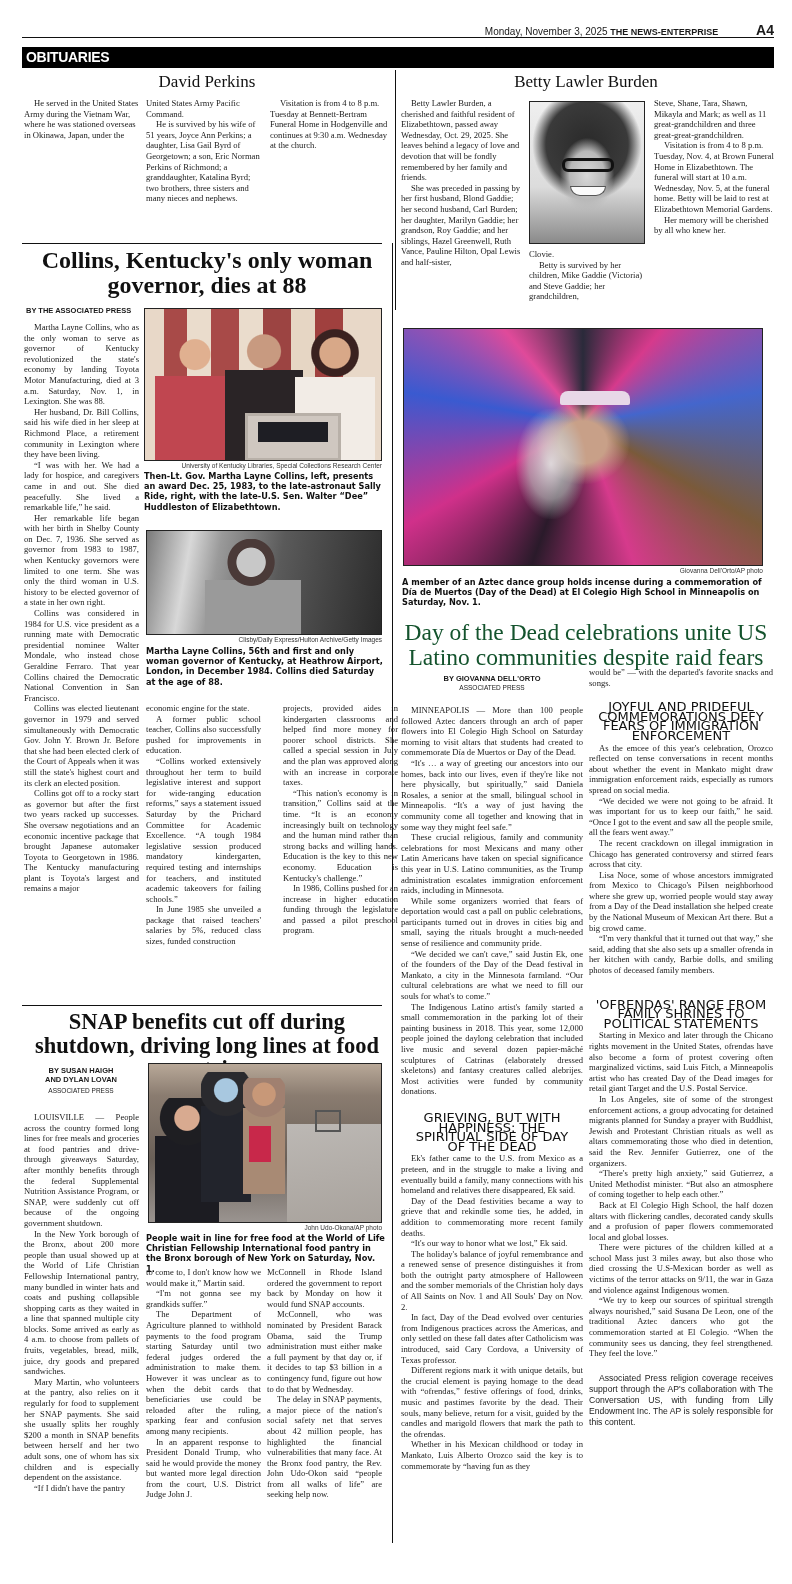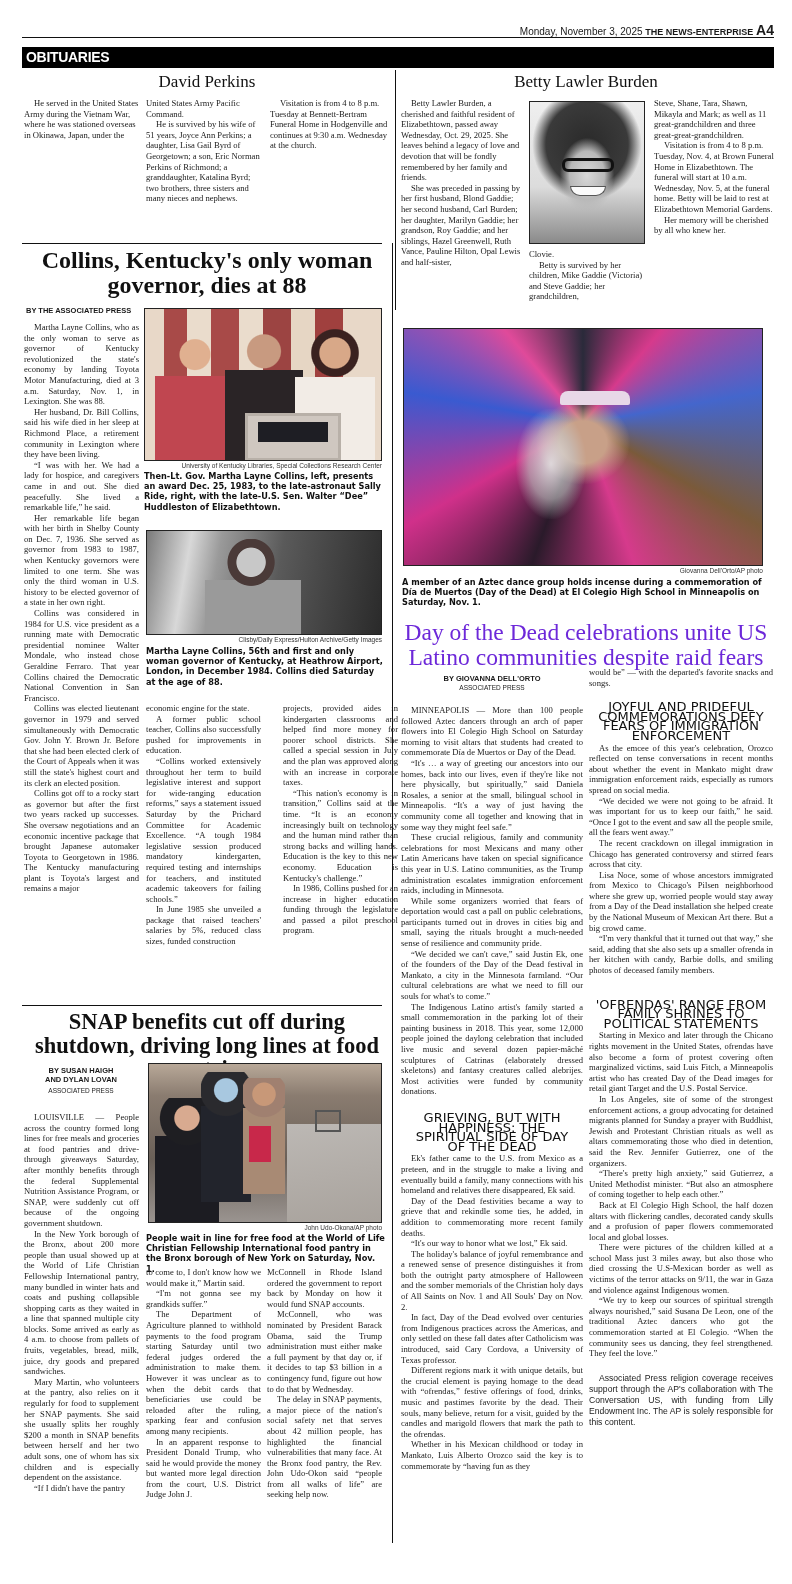--- a/index.html
+++ b/index.html
@@ -1,31 +1,31 @@
 <!DOCTYPE html>
 <html><head>
 <meta charset="utf-8">
 <style>
   * { box-sizing: border-box; margin: 0; padding: 0; }
   html, body { width: 792px; height: 1584px; background: #fff; overflow: hidden; }
   body { position: relative; font-family: "Liberation Serif", serif; color: #1a1a1a; }
   .abs { position: absolute; }
   .masthead { left: 22px; top: 18px; width: 752px; height: 20px; border-bottom: 1px solid #111; font-family: "Liberation Sans", sans-serif; font-size: 10px; text-align: right; padding-top: 4px; }
   .masthead .paper { font-weight: bold; font-size: 9px; }
-  .masthead .page { font-weight: bold; font-size: 14px; }
+  .masthead .page { font-weight: bold; font-size: 14px; margin-left: 35px; }
   .section-bar { left: 22px; top: 47px; width: 752px; height: 21px; background: #000; color: #fff; font-family: "Liberation Sans", sans-serif; font-weight: bold; font-size: 14px; letter-spacing: -0.3px; padding: 2px 0 0 4px; transform-origin: left; }
   .obit-name { font-family: "Liberation Serif", serif; font-size: 17px; text-align: center; color: #111; }
   .col { font-size: 8.6px; line-height: 10.6px; text-align: left; color: #1a1a1a; }
   .col p { text-indent: 10px; }
   .col p.noindent { text-indent: 0; }
   .justify { text-align: justify; }
   .vrule { width: 1px; background: #111; }
   .hrule { height: 1px; background: #111; }
   .headline { font-family: "Liberation Serif", serif; font-weight: bold; text-align: center; color: #111; line-height: 1.05; }
-  .headline-light { font-family: "Liberation Serif", serif; font-weight: normal; text-align: center; color: #6d28d9; line-height: 1.08; }
+  .headline-light { font-family: "Liberation Serif", serif; font-weight: normal; text-align: center; color: #14532d; line-height: 1.08; }
   .byline { font-family: "Liberation Sans", sans-serif; font-weight: bold; font-size: 7.5px; }
   .agency { font-family: "Liberation Sans", sans-serif; font-size: 6.5px; }
   .credit { font-family: "Liberation Sans", sans-serif; font-size: 6.5px; text-align: right; color: #333; }
   .caption { font-family: "DejaVu Sans", sans-serif; font-weight: bold; font-size: 8.2px; line-height: 10.2px; color: #111; }
   .subhead { font-family: "DejaVu Sans", sans-serif; font-weight: normal; font-size: 13px; line-height: 9.6px; text-align: center; color: #111; }
   .footnote { font-family: "Liberation Sans", sans-serif; font-size: 8.6px; line-height: 11px; color: #222; text-indent: 10px; }
   .photo { border: 1px solid #222; overflow: hidden; }
 </style>
 </head>
 <body>

